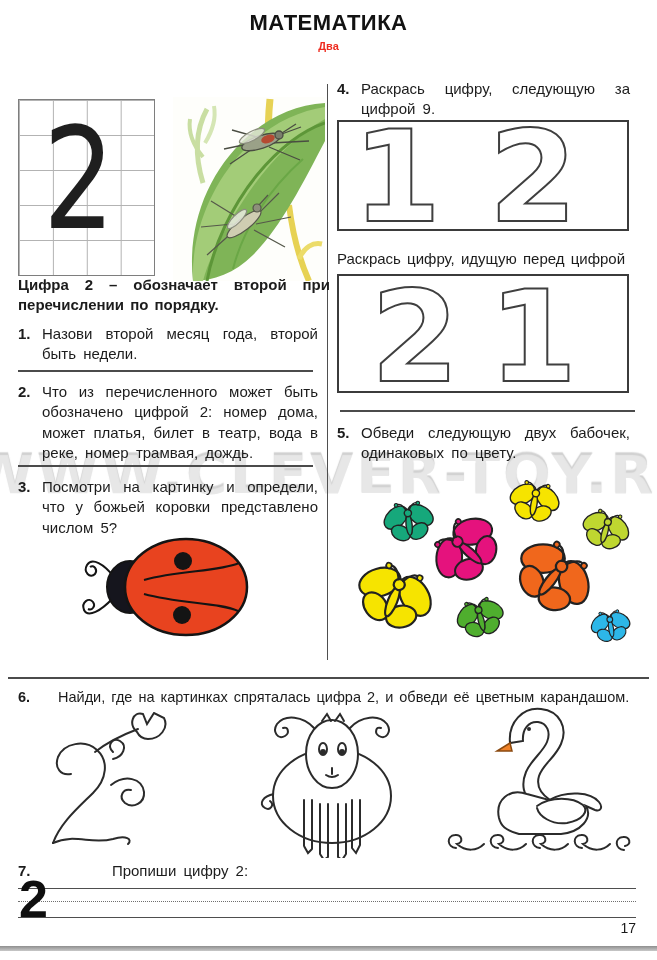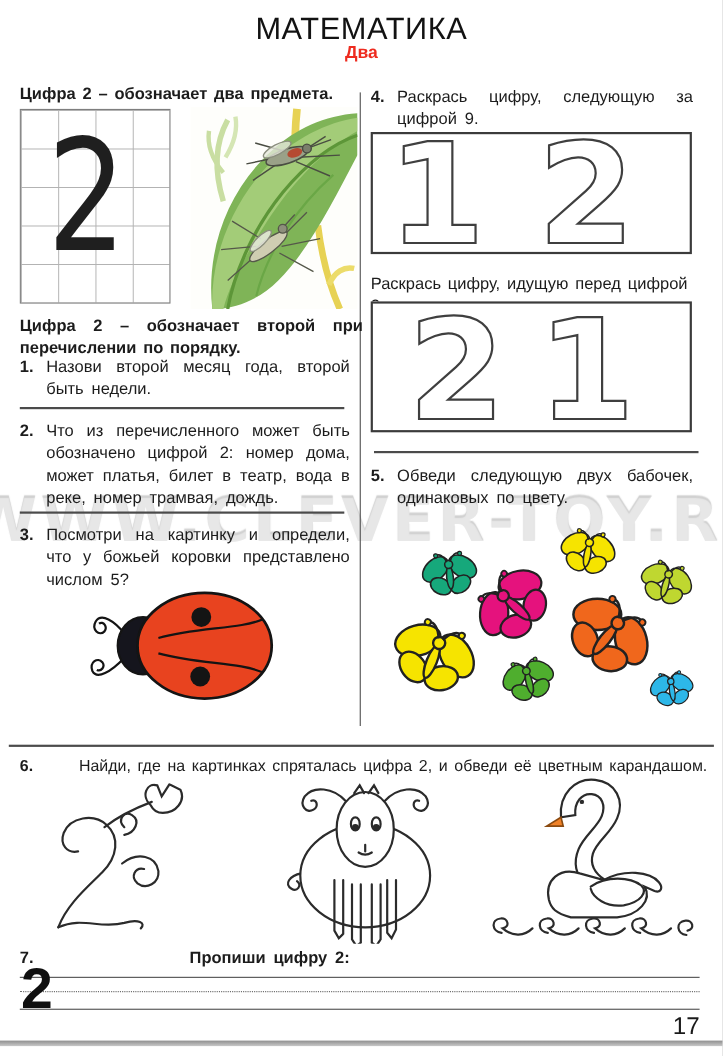--- a/index.html
+++ b/index.html
@@ -4,23 +4,23 @@
 <style>
   * { margin:0; padding:0; box-sizing:border-box; }
   body { background:#888; font-family:"Liberation Sans", sans-serif; }
   .page { position:relative; width:657px; height:960px; background:#ffffff; overflow:hidden; margin:0 auto; color:#1c1c1c; }
 
   .watermark { position:absolute; top:441px; left:-28px; width:740px; white-space:nowrap;
     font-family:"DejaVu Sans", sans-serif; font-weight:bold; font-size:56px; letter-spacing:3px;
     color:rgba(184,184,184,0.33); text-shadow:0 2px 1px rgba(255,255,255,0.95), 0 -1px 1px rgba(120,120,120,0.25); }
 
   .title { position:absolute; top:10px; left:0; width:100%; text-align:center;
-    font-size:28px; font-weight:normal; letter-spacing:0.5px; color:#121212; }
+    font-size:22px; font-weight:bold; letter-spacing:0.5px; color:#121212; }
   .subtitle { position:absolute; top:40px; left:0; width:100%; text-align:center;
-    font-size:16px; font-weight:bold; }
+    font-size:11px; font-weight:bold; }
 
   .vdivider { position:absolute; left:327px; top:84px; width:0; height:576px; border-left:1.8px solid #4f4f4f; }
   .sep { position:absolute; border-top:2px solid #4b4b4b; height:0; }
 
   .heading { position:absolute; font-size:15px; font-weight:bold; line-height:1.34; text-align:justify; word-spacing:2px; }
   .task { position:absolute; display:flex; font-size:15px; line-height:1.36; }
   .task .num { font-weight:bold; width:24px; flex:none; }
   .task .body { flex:1; text-align:justify; word-spacing:3px; }
   .plain-line { position:absolute; font-size:15px; line-height:1.3; word-spacing:2px; }
 
@@ -41,37 +41,36 @@
   .outline-digit { font-family:"DejaVu Sans", sans-serif; font-weight:bold; fill:#ffffff; stroke:#3f3f3f; stroke-width:2px; }
 
   .butterflies { position:absolute; left:333px; top:468px; width:322px; height:200px; }
 
   .drawing { position:absolute; }
   .trace-lines { position:absolute; left:18px; top:888px; width:618px; height:30px;
     border-top:1.7px solid #4e4e4e; border-bottom:1.7px solid #4e4e4e; }
   .trace-lines .mid { position:absolute; left:0; right:0; top:12px; border-top:1.6px dotted #6f6f6f; }
   .trace-digit { position:absolute; left:19px; top:873px; font-size:52px; font-weight:bold; line-height:1; color:#0f0f0f; z-index:3; }
 
-  .pagenum { position:absolute; right:21px; top:920px; font-size:22px; color:#1a1a1a; }
+  .pagenum { position:absolute; right:21px; top:920px; font-size:14px; color:#1a1a1a; }
   .bottom-edge { position:absolute; left:0; right:0; top:946px; height:5px;
     background:linear-gradient(to bottom, #8f8f8f, #c8c8c8); }
 </style>
 </head>
 <body>
 
 <div class="page">
 
   <div class="watermark">WWW.CLEVER-TOY.RU</div>
 
   <div class="title">МАТЕМАТИКА</div>
   <div class="subtitle" style="color: rgb(238, 43, 31);">Два</div>
 
   <div class="vdivider"></div>
 
-  <div class="heading" style="left:18px; top:76px; width:312px;">Цифра 2 – обозначает два предмета.</div>
 
   <div class="grid-box">
     <span class="grid-digit">2</span>
   </div>
 
   <svg class="insects" viewBox="0 0 152 184">
     <rect width="152" height="184" fill="#fefefb"></rect>
     <path d="M97,2 C93,40 96,80 101,118" stroke="#e7d254" stroke-width="7" fill="none"></path>
     <path d="M116,108 C120,140 127,164 136,184" stroke="#e7d254" stroke-width="6" fill="none"></path>
     <path d="M126,162 C131,150 140,145 149,147" stroke="#ecdc6a" stroke-width="5" fill="none"></path>
@@ -92,21 +91,21 @@
     </g>
     <g stroke="#55584a" stroke-width="1.2" fill="none">
       <path d="M80,122 L106,96 M83,127 L118,120 M81,133 L112,150 M62,133 L34,158 M60,127 L28,130 M64,120 L38,104"></path>
       <ellipse cx="71" cy="127" rx="21" ry="6" transform="rotate(-38 71 127)" fill="#cfcdb2"></ellipse>
       <circle cx="84" cy="111" r="4" fill="#8d8f7b"></circle>
       <path d="M86,108 L95,98"></path>
       <ellipse cx="64" cy="122" rx="13" ry="4" transform="rotate(-45 64 122)" fill="rgba(235,236,226,0.85)" stroke="#8b8e7e"></ellipse>
     </g>
   </svg>
 
-  <div class="heading" style="left:18px; top:287px; width:312px;">Цифра 2 – обозначает второй при перечислении по порядку.</div>
+  <div class="heading" style="left:18px; top:275px; width:312px;">Цифра 2 – обозначает второй при перечислении по порядку.</div>
 
   <div class="task" style="left:18px; top:324px; width:300px;">
     <span class="num">1.</span>
     <span class="body">Назови второй месяц года, второй быть недели.</span>
   </div>
 
   <div class="sep" style="left:18px; top:370px; width:295px;"></div>
 
   <div class="task" style="left:18px; top:382px; width:300px;">
     <span class="num">2.</span>
@@ -259,21 +258,21 @@
         <path d="M1.5,-14 C4,-20 8,-23 11,-21" fill="none" stroke="#222" stroke-width="1.5"></path>
         <circle cx="-11.5" cy="-21" r="1.9" stroke="#222" stroke-width="1.2"></circle>
         <circle cx="11.5" cy="-21" r="1.9" stroke="#222" stroke-width="1.2"></circle>
       </g>
   </svg>
 
   <div class="sep" style="left:8px; top:677px; width:641px;"></div>
 
   <div class="task" style="left:18px; top:688px; width:625px; font-size:14.5px;">
     <span class="num">6.</span>
-    <span class="body" style="text-align:right; word-spacing:2px;">Найди, где на картинках спряталась цифра 2, и обведи её цветным карандашом.</span>
+    <span class="body" style="text-align:left; word-spacing:2px;margin-left:16px;">Найди, где на картинках спряталась цифра 2, и обведи её цветным карандашом.</span>
   </div>
 
   <svg class="drawing" style="left:25px; top:712px; width:200px; height:148px;" viewBox="0 0 200 148">
     <g stroke="#2b2b2b" stroke-width="2" fill="none" stroke-linecap="round">
       <path d="M46,62 C36,64 29,56 33,45 C39,31 60,27 72,38 C84,49 82,67 68,81 C54,95 36,110 28,131"></path>
       <path d="M28,131 C50,121 66,133 88,127 C101,123 108,127 103,132"></path>
       <path d="M70,40 C84,29 97,23 113,17"></path>
       <path d="M88,47 C98,45 103,34 95,29 C88,25 81,33 88,40"></path>
       <path d="M112,20 C103,12 108,-1 118,2 L122,12 L129,1 L139,6 C144,16 135,27 123,27 C118,27 114,24 112,20 Z"></path>
       <path d="M86,73 C100,62 117,66 119,80 C120,91 108,97 100,91 C93,85 98,76 106,78"></path>
@@ -312,21 +311,21 @@
       <path d="M28,148 c-9,-1 -10,-12 -1,-13 c7,-1 9,8 2,9 c9,8 20,7 27,0"></path>
       <path d="M70,148 c-9,-1 -10,-12 -1,-13 c7,-1 9,8 2,9 c9,8 20,7 27,0"></path>
       <path d="M112,148 c-9,-1 -10,-12 -1,-13 c7,-1 9,8 2,9 c9,8 20,7 27,0"></path>
       <path d="M154,148 c-9,-1 -10,-12 -1,-13 c7,-1 9,8 2,9 c9,8 20,7 27,0"></path>
       <path d="M196,150 c-9,-1 -10,-12 -1,-13 c7,-1 9,8 2,9"></path>
     </g>
   </svg>
 
   <div class="task" style="left:18px; top:861px; width:300px;">
     <span class="num">7.</span>
-    <span class="body" style="text-align:right;font-weight:bold;">Пропиши цифру 2:</span>
+    <span class="body" style="text-align:center;">Пропиши цифру 2:</span>
   </div>
 
   <div class="trace-lines">
     <div class="mid"></div>
   </div>
   <div class="trace-digit">2</div>
 
   <div class="pagenum">17</div>
   <div class="bottom-edge"></div>
 </div>

